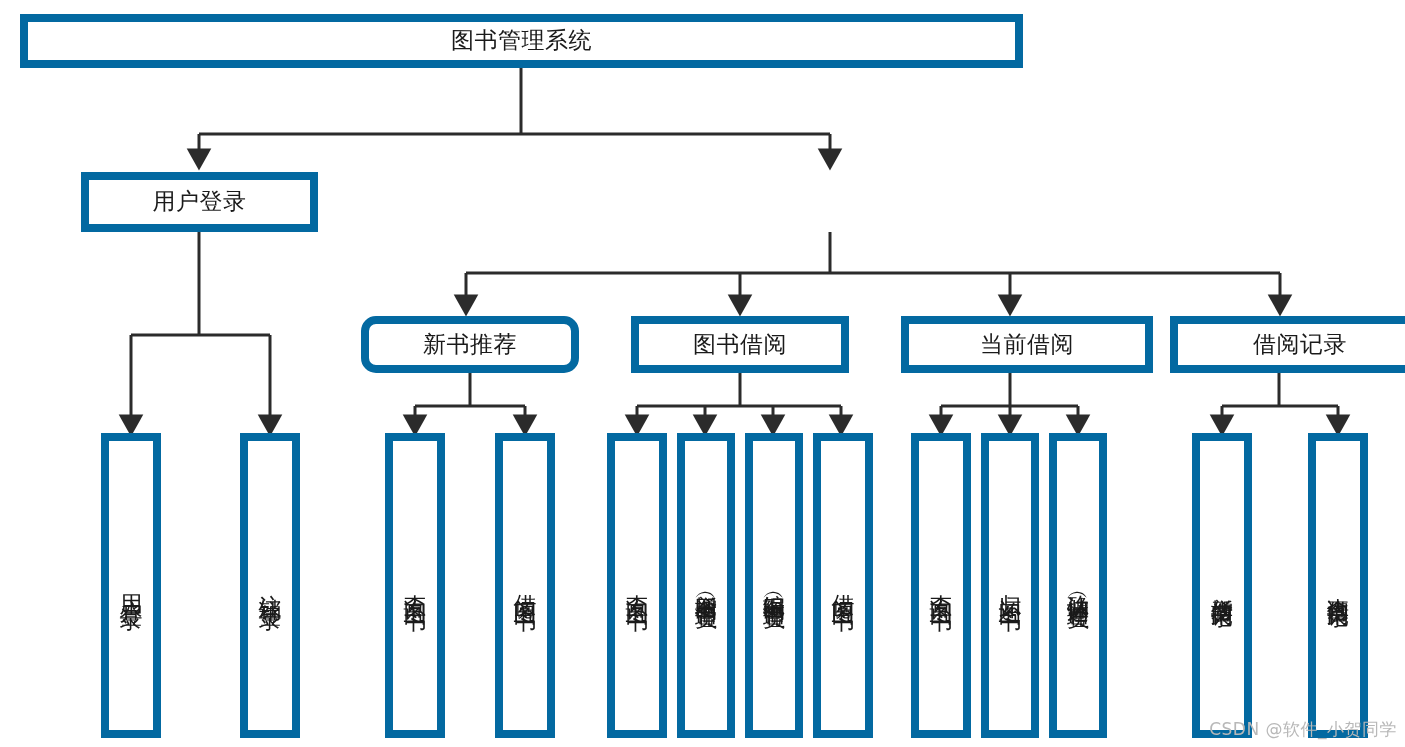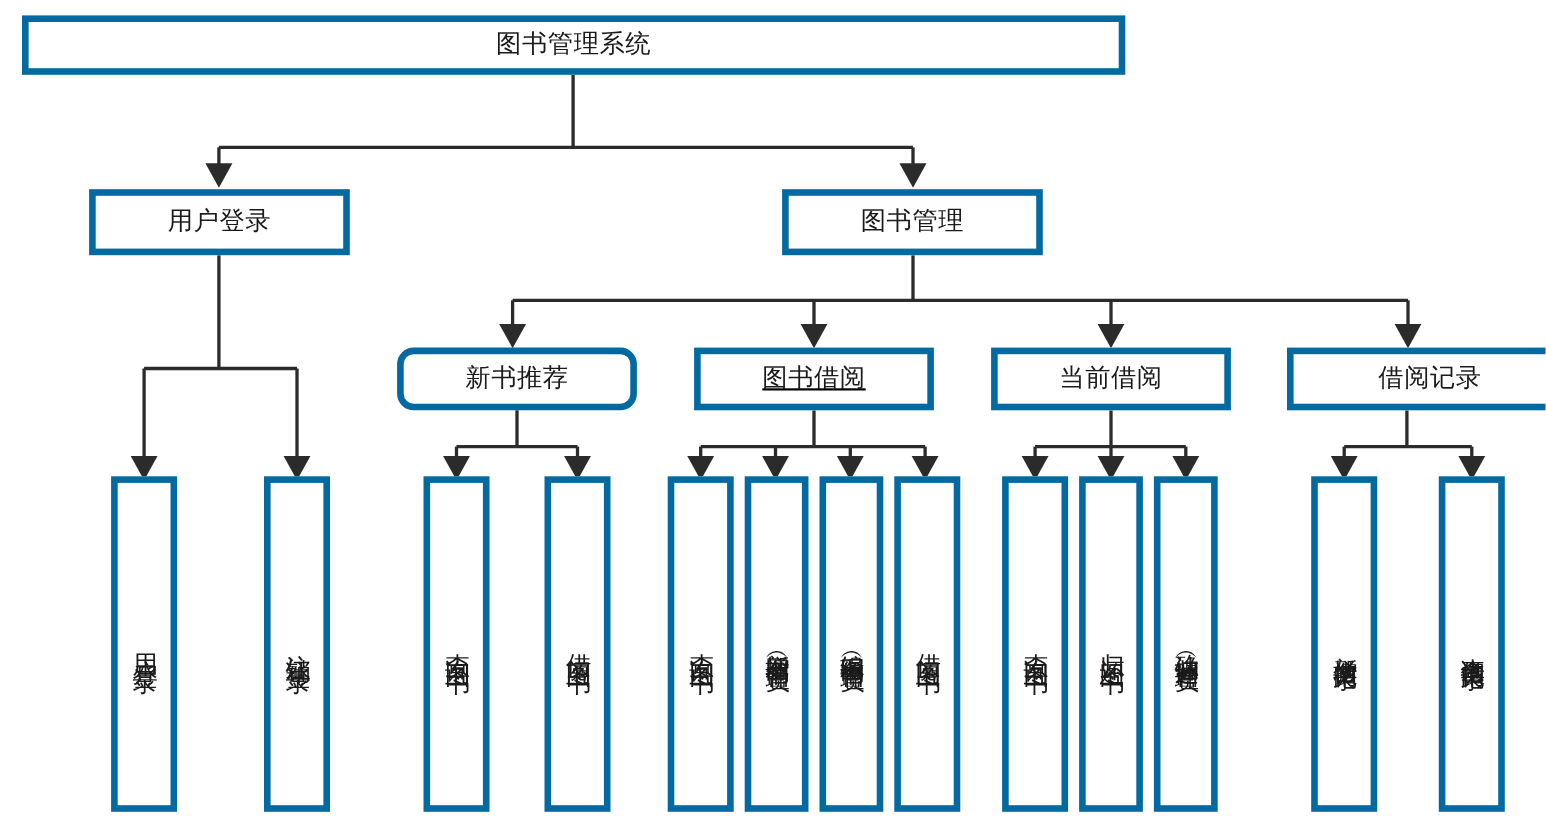--- a/index.html
+++ b/index.html
@@ -24,21 +24,21 @@
     left: 0;
     top: 0;
     width: 1405px;
     height: 747px;
     pointer-events: none;
   }
   .node {
     position: absolute;
     box-sizing: border-box;
     background: #ffffff;
-    border: 6px solid #0369a1;
+    border: 8px solid #0369a1;
     display: flex;
     align-items: center;
     justify-content: center;
     overflow: hidden;
   }
   .node-label {
     color: #1a1a1a;
     line-height: 1.18;
     text-align: center;
     white-space: nowrap;
@@ -128,31 +128,28 @@
     </g>
   </svg>
 
   <div class="node horizontal" style="left:20px; top:14px; width:1003px; height:54px;">
     <span class="node-label">图书管理系统</span>
   </div>
 
   <div class="node horizontal" style="left:81px; top:172px; width:237px; height:60px;">
     <span class="node-label">用户登录</span>
   </div>
-  <div class="node horizontal" style="left:711px; top:172px; width:237px; height:60px;">
-    <span class="node-label">图书管理</span>
-  </div>
 
   <div class="node horizontal" style="left:361px; top:316px; width:218px; height:57px;border-radius:15px;">
     <span class="node-label">新书推荐</span>
   </div>
-  <div class="node horizontal" style="left:631px; top:316px; width:218px; height:57px;text-decoration:underline;">
+  <div class="node horizontal" style="left:631px; top:316px; width:218px; height:57px;">
     <span class="node-label">图书借阅</span>
   </div>
-  <div class="node horizontal" style="left:901px; top:316px; width:218px; height:57px;justify-content:center;">
+  <div class="node horizontal" style="left:901px; top:316px; width:252px; height:57px;justify-content:center;">
     <span class="node-label">当前借阅</span>
   </div>
   <div class="node horizontal" style="left:1170px; top:316px; width:260px; height:57px;">
     <span class="node-label">借阅记录</span>
   </div>
 
   <div class="node vertical" style="left:101px; top:433px; width:60px; height:305px;">
     <span class="node-label">用户登录</span>
   </div>
   <div class="node vertical" style="left:240px; top:433px; width:60px; height:305px;">
@@ -189,14 +186,15 @@
     <span class="node-label">确认归还（管理员）</span>
   </div>
 
   <div class="node vertical tight" style="left:1192px; top:433px; width:60px; height:305px;">
     <span class="node-label">新增借阅记录</span>
   </div>
   <div class="node vertical tight" style="left:1308px; top:433px; width:60px; height:305px;">
     <span class="node-label">查询借阅记录</span>
   </div>
 
+  <div class="watermark">CSDN @软件_小贺同学</div>
 
 </div>
 
 </body></html>

